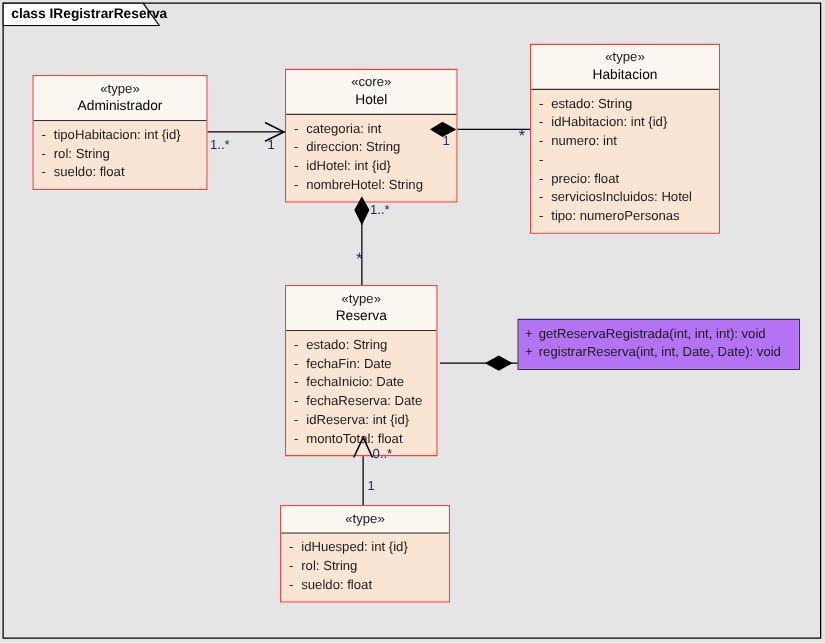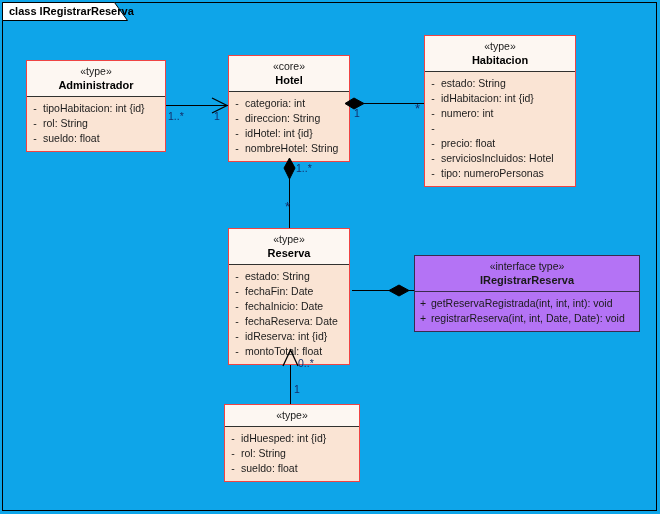--- a/index.html
+++ b/index.html
@@ -7,21 +7,21 @@
     padding: 0;
     background: #ffffff;
   }
   body {
     font-family: "Liberation Sans", sans-serif;
   }
   #canvas {
     position: relative;
     width: 660px;
     height: 514px;
-    background: #0ea5e9;
+    background: #e5e5e5;
     overflow: hidden;
   }
   
   #frame {
     position: absolute;
     left: 2px;
     top: 2px;
     width: 655px;
     height: 509px;
     border: 1px solid #000000;
@@ -73,21 +73,21 @@
     box-sizing: border-box;
   }
   .uml-class .stereo {
     font-size: 10.5px;
     color: #1a1a1a;
     line-height: 13px;
     white-space: nowrap;
   }
   .uml-class .cname {
     font-size: 11px;
-    font-weight: bold;
+    font-weight: normal;
     color: #000000;
     line-height: 14px;
     white-space: nowrap;
   }
   .uml-class .body {
     background: #fae4d4;
     padding: 4px 0 5px 0;
     box-sizing: border-box;
   }
   .feature {
@@ -211,21 +211,21 @@
         <span class="vis">-</span>
         <span class="sig">rol: String</span>
       </div>
       <div class="feature">
         <span class="vis">-</span>
         <span class="sig">sueldo: float</span>
       </div>
     </div>
   </div>
 
-  <div class="uml-class" style="left:228px; top:55px; width:122px;">
+  <div class="uml-class" style="left:228px; top:55px; width:138px;">
     <div class="hdr">
       <div class="stereo">«core»</div>
       <div class="cname">Hotel</div>
     </div>
     <div class="body">
       <div class="feature">
         <span class="vis">-</span>
         <span class="sig">categoria: int</span>
       </div>
       <div class="feature">
@@ -306,24 +306,20 @@
         <span class="sig">idReserva: int {id}</span>
       </div>
       <div class="feature">
         <span class="vis">-</span>
         <span class="sig">montoTotal: float</span>
       </div>
     </div>
   </div>
 
   <div class="uml-class iface" style="left:414px; top:255px; width:226px;">
-    <div class="hdr">
-      <div class="stereo">«interface type»</div>
-      <div class="cname">IRegistrarReserva</div>
-    </div>
     <div class="body">
       <div class="feature">
         <span class="vis">+</span>
         <span class="sig">getReservaRegistrada(int, int, int): void</span>
       </div>
       <div class="feature">
         <span class="vis">+</span>
         <span class="sig">registrarReserva(int, int, Date, Date): void</span>
       </div>
     </div>

